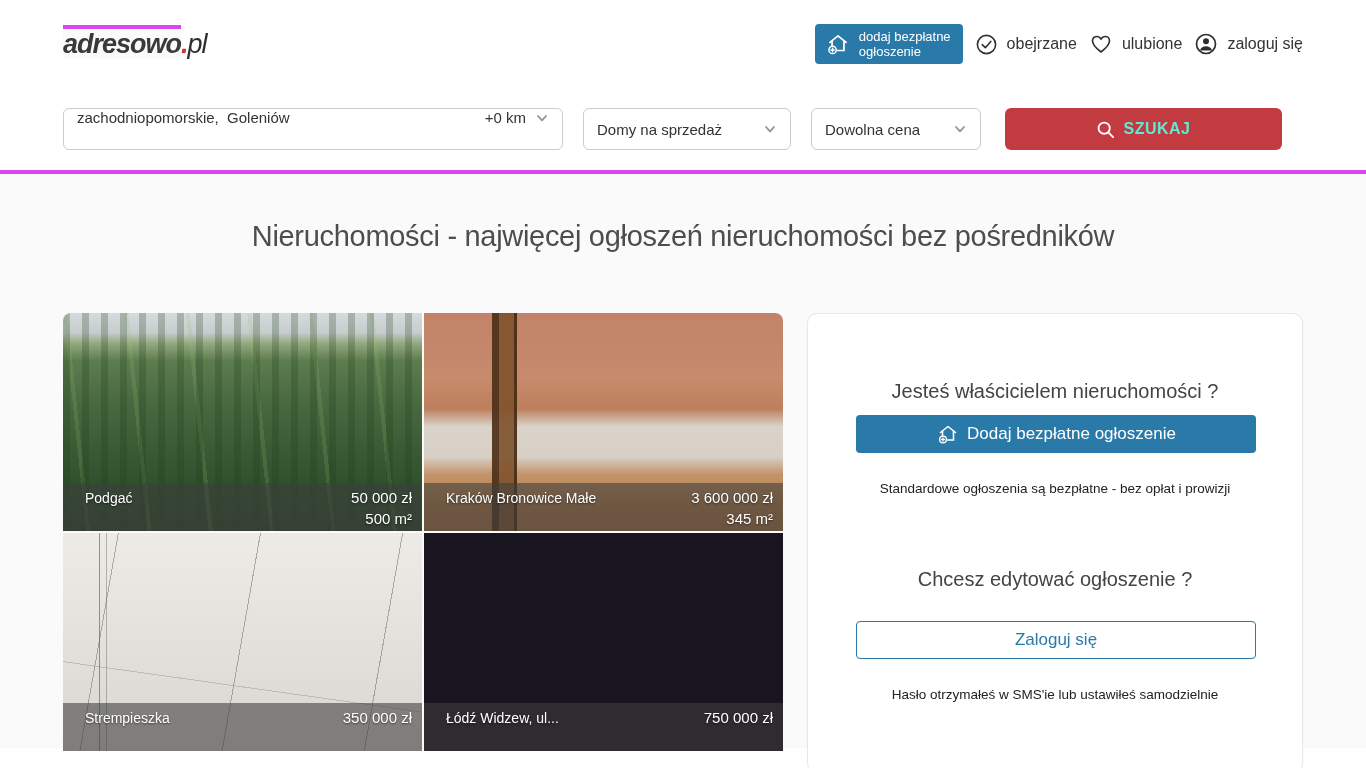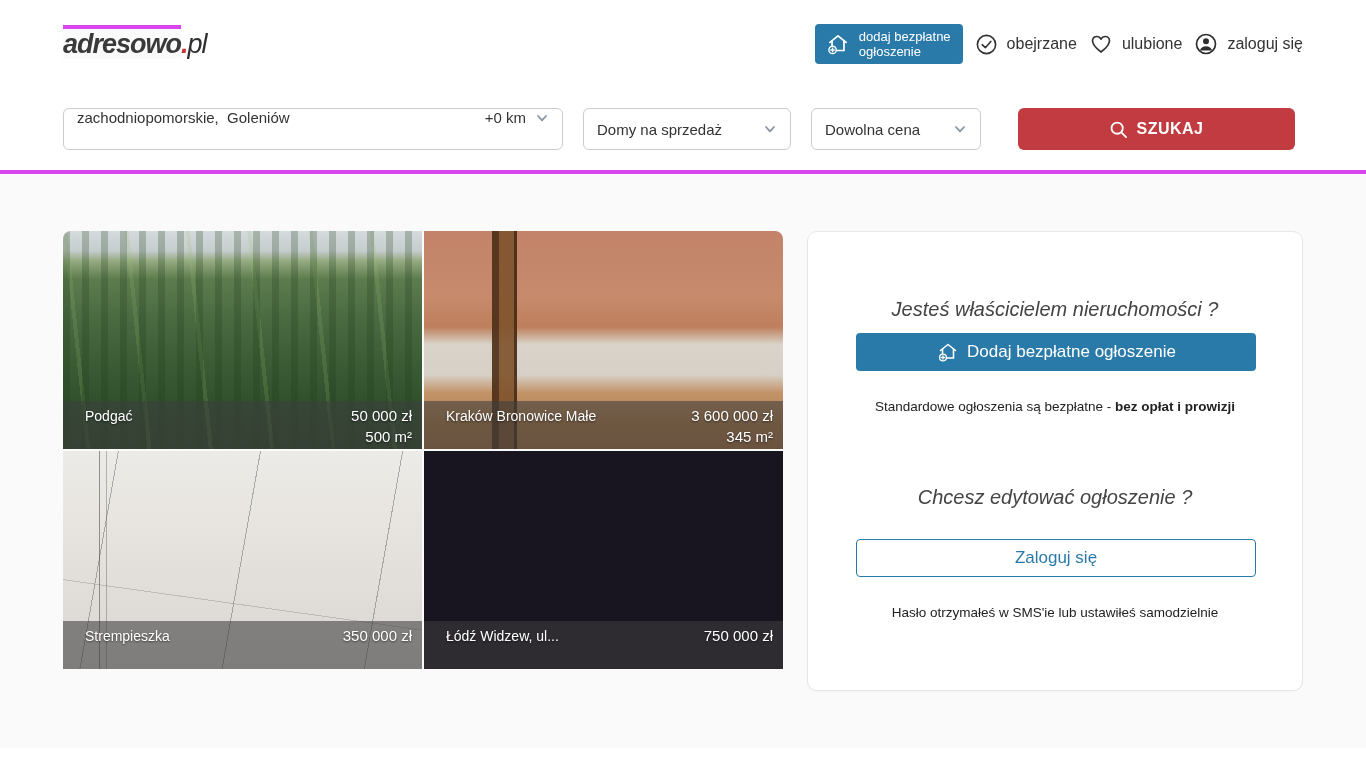--- a/index.html
+++ b/index.html
@@ -26,22 +26,22 @@
   .loc-box { width:500px; height:42px; border:1px solid #ccc; border-radius:6px; background:#fff;
              display:flex; align-items:flex-start; padding:0 13px; }
   .loc-input { flex:1; border:none; outline:none; font-size:15px; color:#333;
                font-family:"Liberation Sans", sans-serif; background:transparent; }
   .radius { display:flex; align-items:center; gap:9px; font-size:15px; color:#333; cursor:pointer; }
   .select-box { height:42px; border:1px solid #ccc; border-radius:6px; background:#fff;
                 display:flex; align-items:center; justify-content:space-between;
                 padding:0 13px; font-size:15px; color:#333; cursor:pointer; }
   .sel-type { width:208px; margin-left:20px; }
   .sel-price { width:170px; margin-left:20px; }
-  .search-btn { width:277px; height:42px; margin-left:37px; background:#c23b40; border:none;
-                border-radius:6px; color:#ffffff; font-weight:700; font-size:16px; letter-spacing:.5px;
+  .search-btn { width:277px; height:42px; margin-left:24px; background:#c23b40; border:none;
+                border-radius:6px; color:#5eead4; font-weight:700; font-size:16px; letter-spacing:.5px;
                 display:flex; align-items:center; justify-content:center; gap:8px; cursor:pointer;
                 font-family:"Liberation Sans", sans-serif; }
 
   
   .main { margin-top:20px; border-top:4px solid #d946ef; background:#fafafa; height:578px; }
   .hero-title { margin-top:42px; text-align:center; font-weight:400; color:#4d4d4d;
                 font-size:29px; line-height:40px; letter-spacing:-.3px; }
   .content { display:flex; align-items:flex-start; gap:24px; padding:0 63px; margin-top:57px; }
 
   
@@ -81,27 +81,27 @@
       radial-gradient(circle 2px at 66% 78%, #ffe49a 0 2px, transparent 3px),
       radial-gradient(circle 2px at 79% 84%, #ffd884 0 2px, transparent 3px),
       radial-gradient(circle 2px at 90% 76%, #ffe8a8 0 2px, transparent 3px),
       radial-gradient(ellipse 55% 18% at 62% 52%, rgba(255,80,110,.85) 0%, rgba(255,120,90,.4) 55%, transparent 100%),
       linear-gradient(180deg,#6e5e86 0%,#8a6a8c 18%,#b06f88 32%,#d55f78 46%,#e44f6e 53%,#35243а 58%,#251b2c 62%,#181420 78%,#110f19 100%); }
   .img-sunset { background-color:#181420; }
 
   
   .sidebar { width:496px; background:#fff; border:1px solid #e7e7e7; border-radius:10px;
              padding:66px 48px 70px 48px; box-shadow:0 1px 2px rgba(0,0,0,.03); }
-  .side-heading { font-weight:400; font-size:20px; color:#444; text-align:center;font-style:italic; }
+  .side-heading { font-weight:400; font-size:20px; color:#444; text-align:center; }
   .side-btn-primary { margin-top:12px; width:400px; height:38px; background:#2a7aa9; color:#fff;
                       border:none; border-radius:4px; font-size:17px; display:flex; align-items:center;
                       justify-content:center; gap:7px; cursor:pointer;
                       font-family:"Liberation Sans", sans-serif; }
   .side-note { margin-top:28px; text-align:center; font-size:13.5px; color:#222; }
-  .side-note b { font-weight:700; }
+  .side-note b { font-weight:400; }
   .side-sect2 { margin-top:72px; }
   .side-btn-outline { margin-top:30px; width:400px; height:38px; background:#fff; color:#2a7aa9;
                       border:1px solid #2a7aa9; border-radius:4px; font-size:17px; display:flex;
                       align-items:center; justify-content:center; cursor:pointer;
                       font-family:"Liberation Sans", sans-serif; }
 </style>
 </head>
 <body>
 
 <div class="header">
@@ -189,20 +189,21 @@
             <path d="M13.2 13.2 L18 18" stroke-linecap="round"></path>
         </svg>
       </span>
       <span>SZUKAJ</span>
     </button>
   </div>
 </div>
 
 <div class="main">
   <h1 class="hero-title">
+    <div>Nieruchomości - najwięcej ogłoszeń nieruchomości bez pośredników</div>
   </h1>
 
   <div class="content">
 
     <div class="grid">
 
       <div class="card">
         <div class="photo img-forest"></div>
         <div class="caption">
           <span class="cap-name">Podgać</span>

